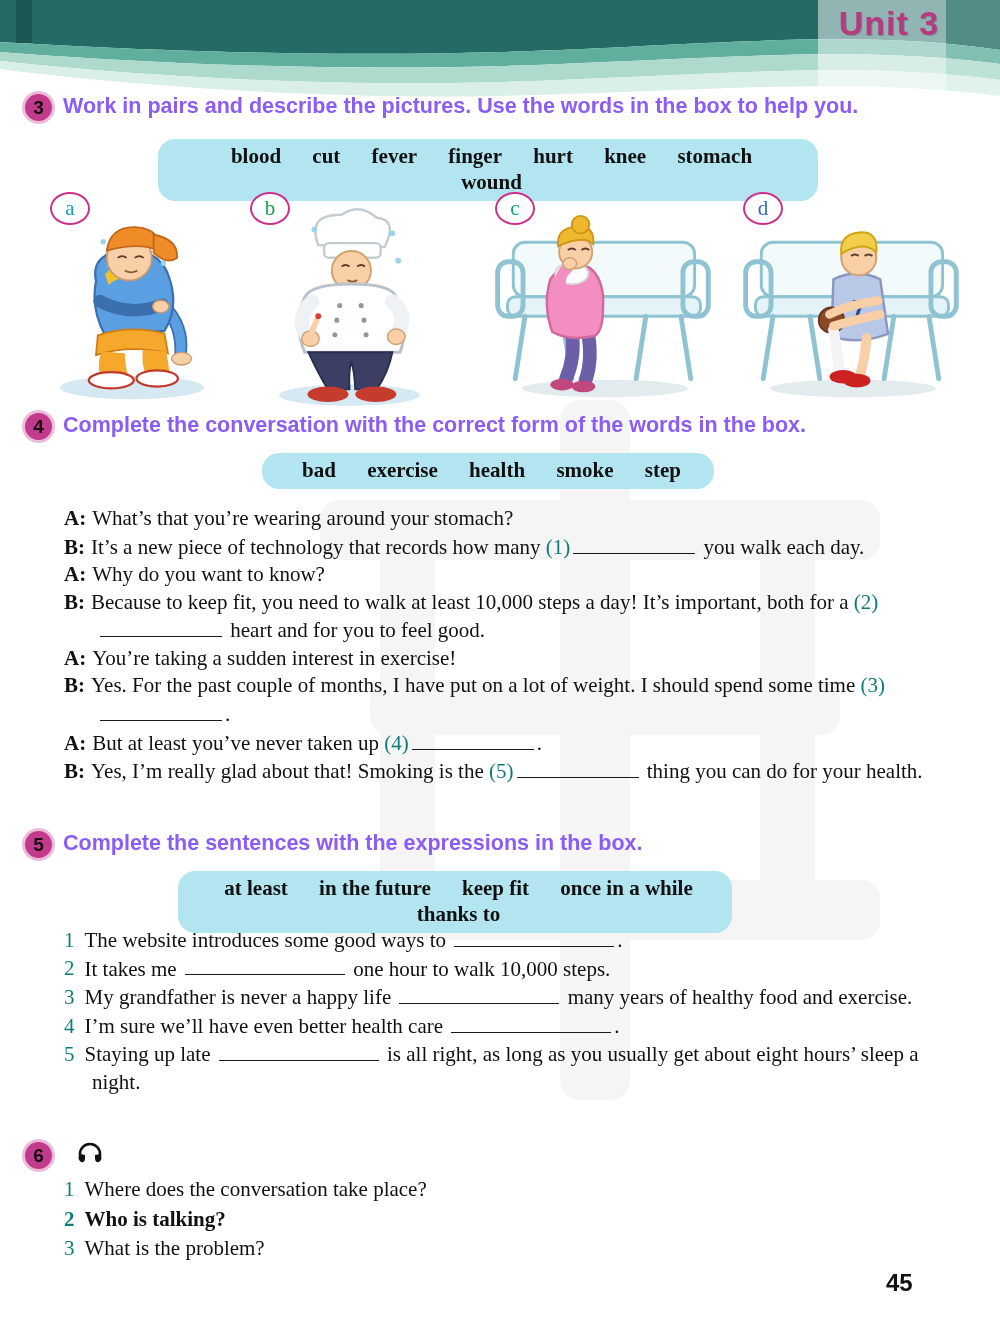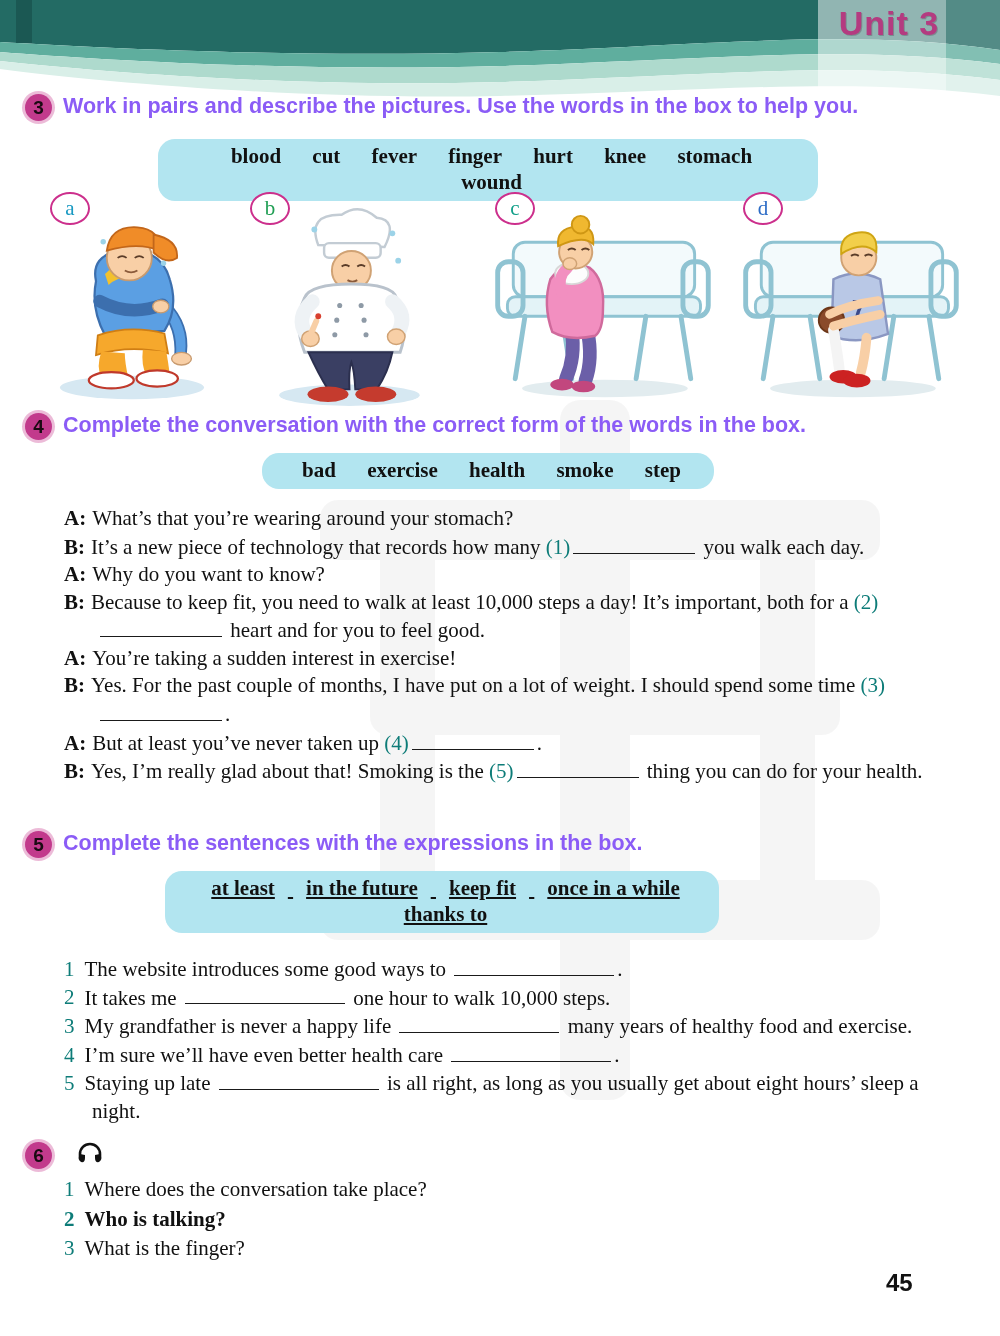--- a/index.html
+++ b/index.html
@@ -249,47 +249,47 @@
     <p><span class="speaker">B:</span><span>Yes. For the past couple of months, I have put on a lot of weight. I should spend some time </span><span class="blank-num">(3)</span><span class="blank b4"></span><span>.</span></p>
     <p><span class="speaker">A:</span><span>But at least you’ve never taken up </span><span class="blank-num">(4)</span><span class="blank b4"></span><span>.</span></p>
     <p><span class="speaker">B:</span><span>Yes, I’m really glad about that! Smoking is the </span><span class="blank-num">(5)</span><span class="blank b4"></span><span> thing you can do for your health.</span></p>
   </div>
 
   <div class="ex-heading" style="top:830px;">
     <div class="num-circle">5</div>
     <div class="ex-title">Complete the sentences with the expressions in the box.</div>
   </div>
 
-  <div class="word-box" style="top:871px;left:165px;width:554px;text-decoration:underline;">
+  <div class="word-box" style="top:871px;left:178px;width:554px;">
     <span class="w">at least</span>
     <span class="w">in the future</span>
     <span class="w">keep fit</span>
     <span class="w">once in a while</span>
     <span class="w">thanks to</span>
   </div>
 
-  <div class="numbered" style="top:926px;margin-top:29px;">
+  <div class="numbered" style="top:926px;">
     <p><span class="item-num">1</span><span>The website introduces some good ways to </span><span class="blank b5"></span><span>.</span></p>
     <p><span class="item-num">2</span><span>It takes me </span><span class="blank b5"></span><span> one hour to walk 10,000 steps.</span></p>
     <p><span class="item-num">3</span><span>My grandfather is never a happy life </span><span class="blank b5"></span><span> many years of healthy food and exercise.</span></p>
     <p><span class="item-num">4</span><span>I’m sure we’ll have even better health care </span><span class="blank b5"></span><span>.</span></p>
     <p><span class="item-num">5</span><span>Staying up late </span><span class="blank b5"></span><span> is all right, as long as you usually get about eight hours’ sleep a night.</span></p>
   </div>
 
   <div class="ex-heading" style="top:1141px;">
     <div class="num-circle">6</div>
     <div class="ex-title"><span class="headphones"><svg width="26" height="24" viewBox="0 0 26 24">
               <path d="M3,17 v-4 a10,10 0 0 1 20,0 v4" fill="none" stroke="#111" stroke-width="2.6" stroke-linecap="round"></path>
               <path d="M3,13 q-3,5 1,8 q4,1 4,-4 l0,-3 Z" fill="#111"></path>
               <path d="M23,13 q3,5 -1,8 q-4,1 -4,-4 l0,-3 Z" fill="#111"></path>
             </svg></span></div>
   </div>
 
   <div class="numbered" style="top:1176px;">
     <p style="margin-bottom:2px;"><span class="item-num">1</span><span>Where does the conversation take place?</span></p>
     <p style="margin-bottom:2px;font-weight:bold;"><span class="item-num">2</span><span>Who is talking?</span></p>
-    <p><span class="item-num">3</span><span>What is the finger?</span></p>
+    <p><span class="item-num">3</span><span>What is the problem?</span></p>
   </div>
 
   <div class="page-number">45</div>
 
   </div>
 </div>
 
 </body></html>

